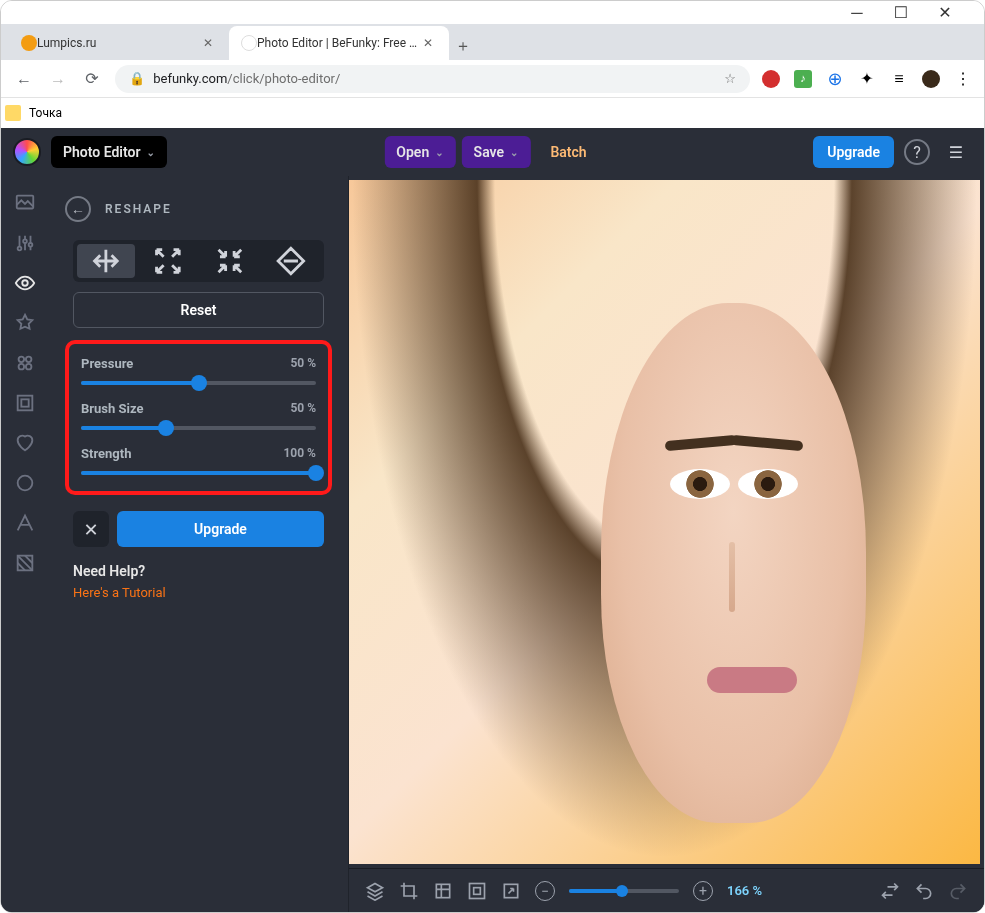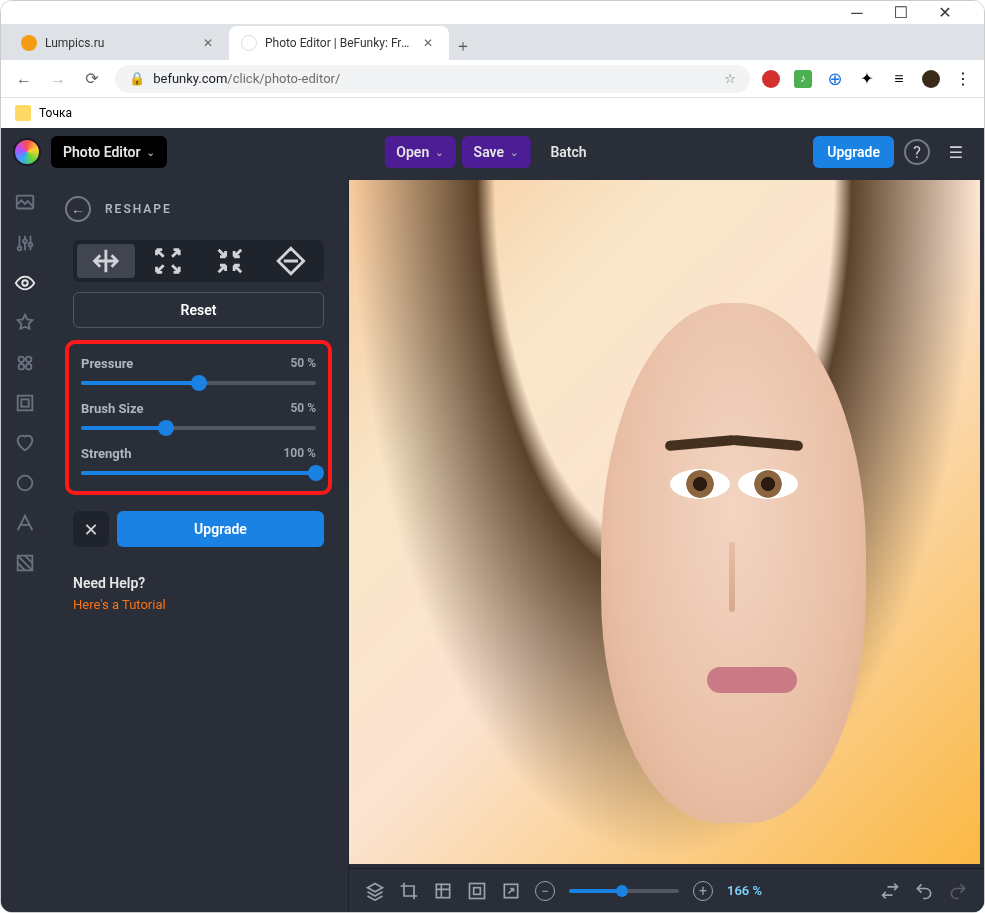--- a/index.html
+++ b/index.html
@@ -4,51 +4,51 @@
 <style>
 * { margin:0; padding:0; box-sizing:border-box; font-family:-apple-system,BlinkMacSystemFont,"Segoe UI",Roboto,sans-serif; }
 body { background:#fff; width:985px; height:913px; overflow:hidden; border-radius:12px; border:1px solid #ccc; }
 
 
 .win-top { height:23px; background:#fff; display:flex; justify-content:flex-end; align-items:center; gap:30px; padding-right:32px; }
 .win-btn { width:14px; height:14px; display:flex; align-items:center; justify-content:center; color:#333; }
 
 
 .tabs-row { height:36px; background:#dee1e6; display:flex; align-items:flex-end; padding-left:8px; }
-.tab { height:34px; width:220px; display:flex; align-items:center; padding:0 12px; font-size:12px; color:#333; border-radius:8px 8px 0 0; gap:8px; }
+.tab { height:34px; width:220px; display:flex; align-items:center; padding:0 12px; font-size:12px; color:#333; border-radius:8px 8px 0 0; gap:0; }
 .tab.active { background:#fff; }
 .tab-fav { width:16px; height:16px; border-radius:50%; flex-shrink:0; }
 .tab-title { flex:1; white-space:nowrap; overflow:hidden; text-overflow:ellipsis; }
 .tab-close { width:14px; color:#666; }
 .tab-add { width:28px; height:28px; display:flex; align-items:center; justify-content:center; color:#555; }
 
 
 .url-row { height:38px; background:#fff; display:flex; align-items:center; padding:0 12px; gap:12px; border-bottom:1px solid #e3e3e3; }
 .nav-btn { color:#5f6368; width:22px; text-align:center; font-size:16px; }
 .nav-btn.dis { color:#bbb; }
 .url-field { flex:1; height:28px; background:#f1f3f4; border-radius:14px; display:flex; align-items:center; padding:0 14px; font-size:13px; color:#6e6e6e; gap:8px; }
 .url-dark { color:#202124; }
 .url-icons { display:flex; gap:14px; align-items:center; }
 .url-ico { width:18px; height:18px; display:flex; align-items:center; justify-content:center; }
 
 
-.bm-row { height:30px; background:#fff; display:flex; align-items:center; padding:0 14px; font-size:12px; gap:8px; }
+.bm-row { height:30px; background:#fff; display:flex; align-items:center; padding:0 4px; font-size:12px; gap:8px; }
 .bm-fav { width:16px; height:16px; background:#ffd966; border-radius:2px; }
 
 
 .app-bar { height:48px; background:#2a2e38; display:flex; align-items:center; padding:0 12px; gap:10px; position:relative; }
 .logo { width:28px; height:28px; border-radius:50%; background:conic-gradient(#ff4d4d,#ffcf33,#61d836,#33a7ff,#b84dff,#ff4d4d); border:2px solid #1a1d24; }
 .app-dd { height:32px; background:#000000; border-radius:6px; padding:0 12px; display:flex; align-items:center; color:#e6e6e6; font-size:14px; font-weight:600; gap:6px; }
 .app-right { margin-left:auto; display:flex; gap:10px; align-items:center; }
 .upgrade-pill { background:#1a82e2; color:#fff; height:32px; border-radius:6px; padding:0 14px; display:flex; align-items:center; font-size:14px; font-weight:600; }
 .app-ico { width:32px; height:32px; border-radius:6px; display:flex; align-items:center; justify-content:center; color:#d0d3da; }
 .app-ico.circ { border:2px solid #757a85; border-radius:50%; width:26px; height:26px; }
 .center-menu { position:absolute; left:50%; transform:translateX(-50%); display:flex; gap:6px; }
 .center-menu .app-dd { background:#4c1d95; }
-.batch { color:#e5e5e5; font-size:14px; font-weight:600; padding:0 14px; display:flex; align-items:center; }
+.batch { color:#fdba74; font-size:14px; font-weight:600; padding:0 14px; display:flex; align-items:center; }
 
 
 .main { display:flex; height:calc(100% - 175px); background:#2a2e38; }
 .rail { width:48px; background:#2a2e38; display:flex; flex-direction:column; padding-top:16px; gap:18px; align-items:center; }
 .rail-ico { width:22px; height:22px; color:#6c7180; display:flex; align-items:center; justify-content:center; }
 .rail-ico.active { color:#e6e6e6; }
 
 
 .panel { width:300px; background:#2a2e38; padding:20px 8px 20px 8px; border-right:1px solid #1f232b; }
 .panel-head { display:flex; align-items:center; gap:14px; padding:0 8px 18px 8px; }
@@ -67,21 +67,21 @@
 .sl-fill { position:absolute; height:100%; background:#1a82e2; border-radius:2px; }
 .sl-thumb { position:absolute; width:16px; height:16px; background:#1a82e2; border-radius:50%; top:-6px; transform:translateX(-50%); }
 
 .upgrade-row { display:flex; gap:8px; margin:16px 16px 0; }
 .up-close { width:36px; height:36px; background:#1f232b; border-radius:6px; display:flex; align-items:center; justify-content:center; color:#d0d3da; font-size:18px; }
 .up-btn { flex:1; height:36px; background:#1a82e2; border-radius:6px; color:#fff; font-weight:600; font-size:14px; display:flex; align-items:center; justify-content:center; }
 
 .tip { margin:24px 16px 0; }
 .tip-h { color:#ffba3a; font-size:13px; font-weight:600; margin-bottom:8px; }
 .tip-b { color:#d6a23e; font-size:12px; line-height:1.5; }
-.help { margin:28px 16px 0; }
+.help { margin:16px 16px 0; }
 .help-h { color:#e6e6e6; font-size:14px; font-weight:600; margin-bottom:6px; }
 .help-l { color:#f97316; font-size:13px; }
 
 
 .canvas-wrap { flex:1; display:flex; flex-direction:column; background:#2a2e38; }
 .canvas { flex:1; position:relative; overflow:hidden; }
 .photo { position:absolute; inset:4px 4px 4px 0; background:linear-gradient(135deg,#f7c89a 0%,#f9e6c8 25%,#fbe3d0 50%,#fbb843 100%); }
 .face { position:absolute; left:40%; top:18%; width:42%; height:76%; background:radial-gradient(ellipse at 50% 40%,#f3d5c2 0%,#e9c0a7 60%,#d9a888 100%); border-radius:48% 48% 44% 44%; }
 .eye { position:absolute; width:60px; height:30px; background:radial-gradient(circle at 50% 50%,#2a1a0f 0%,#2a1a0f 20%,#8a6540 22%,#8a6540 40%,#fff 42%); border-radius:50%; top:32%; }
 .eye.l { left:26%; } .eye.r { right:26%; }

